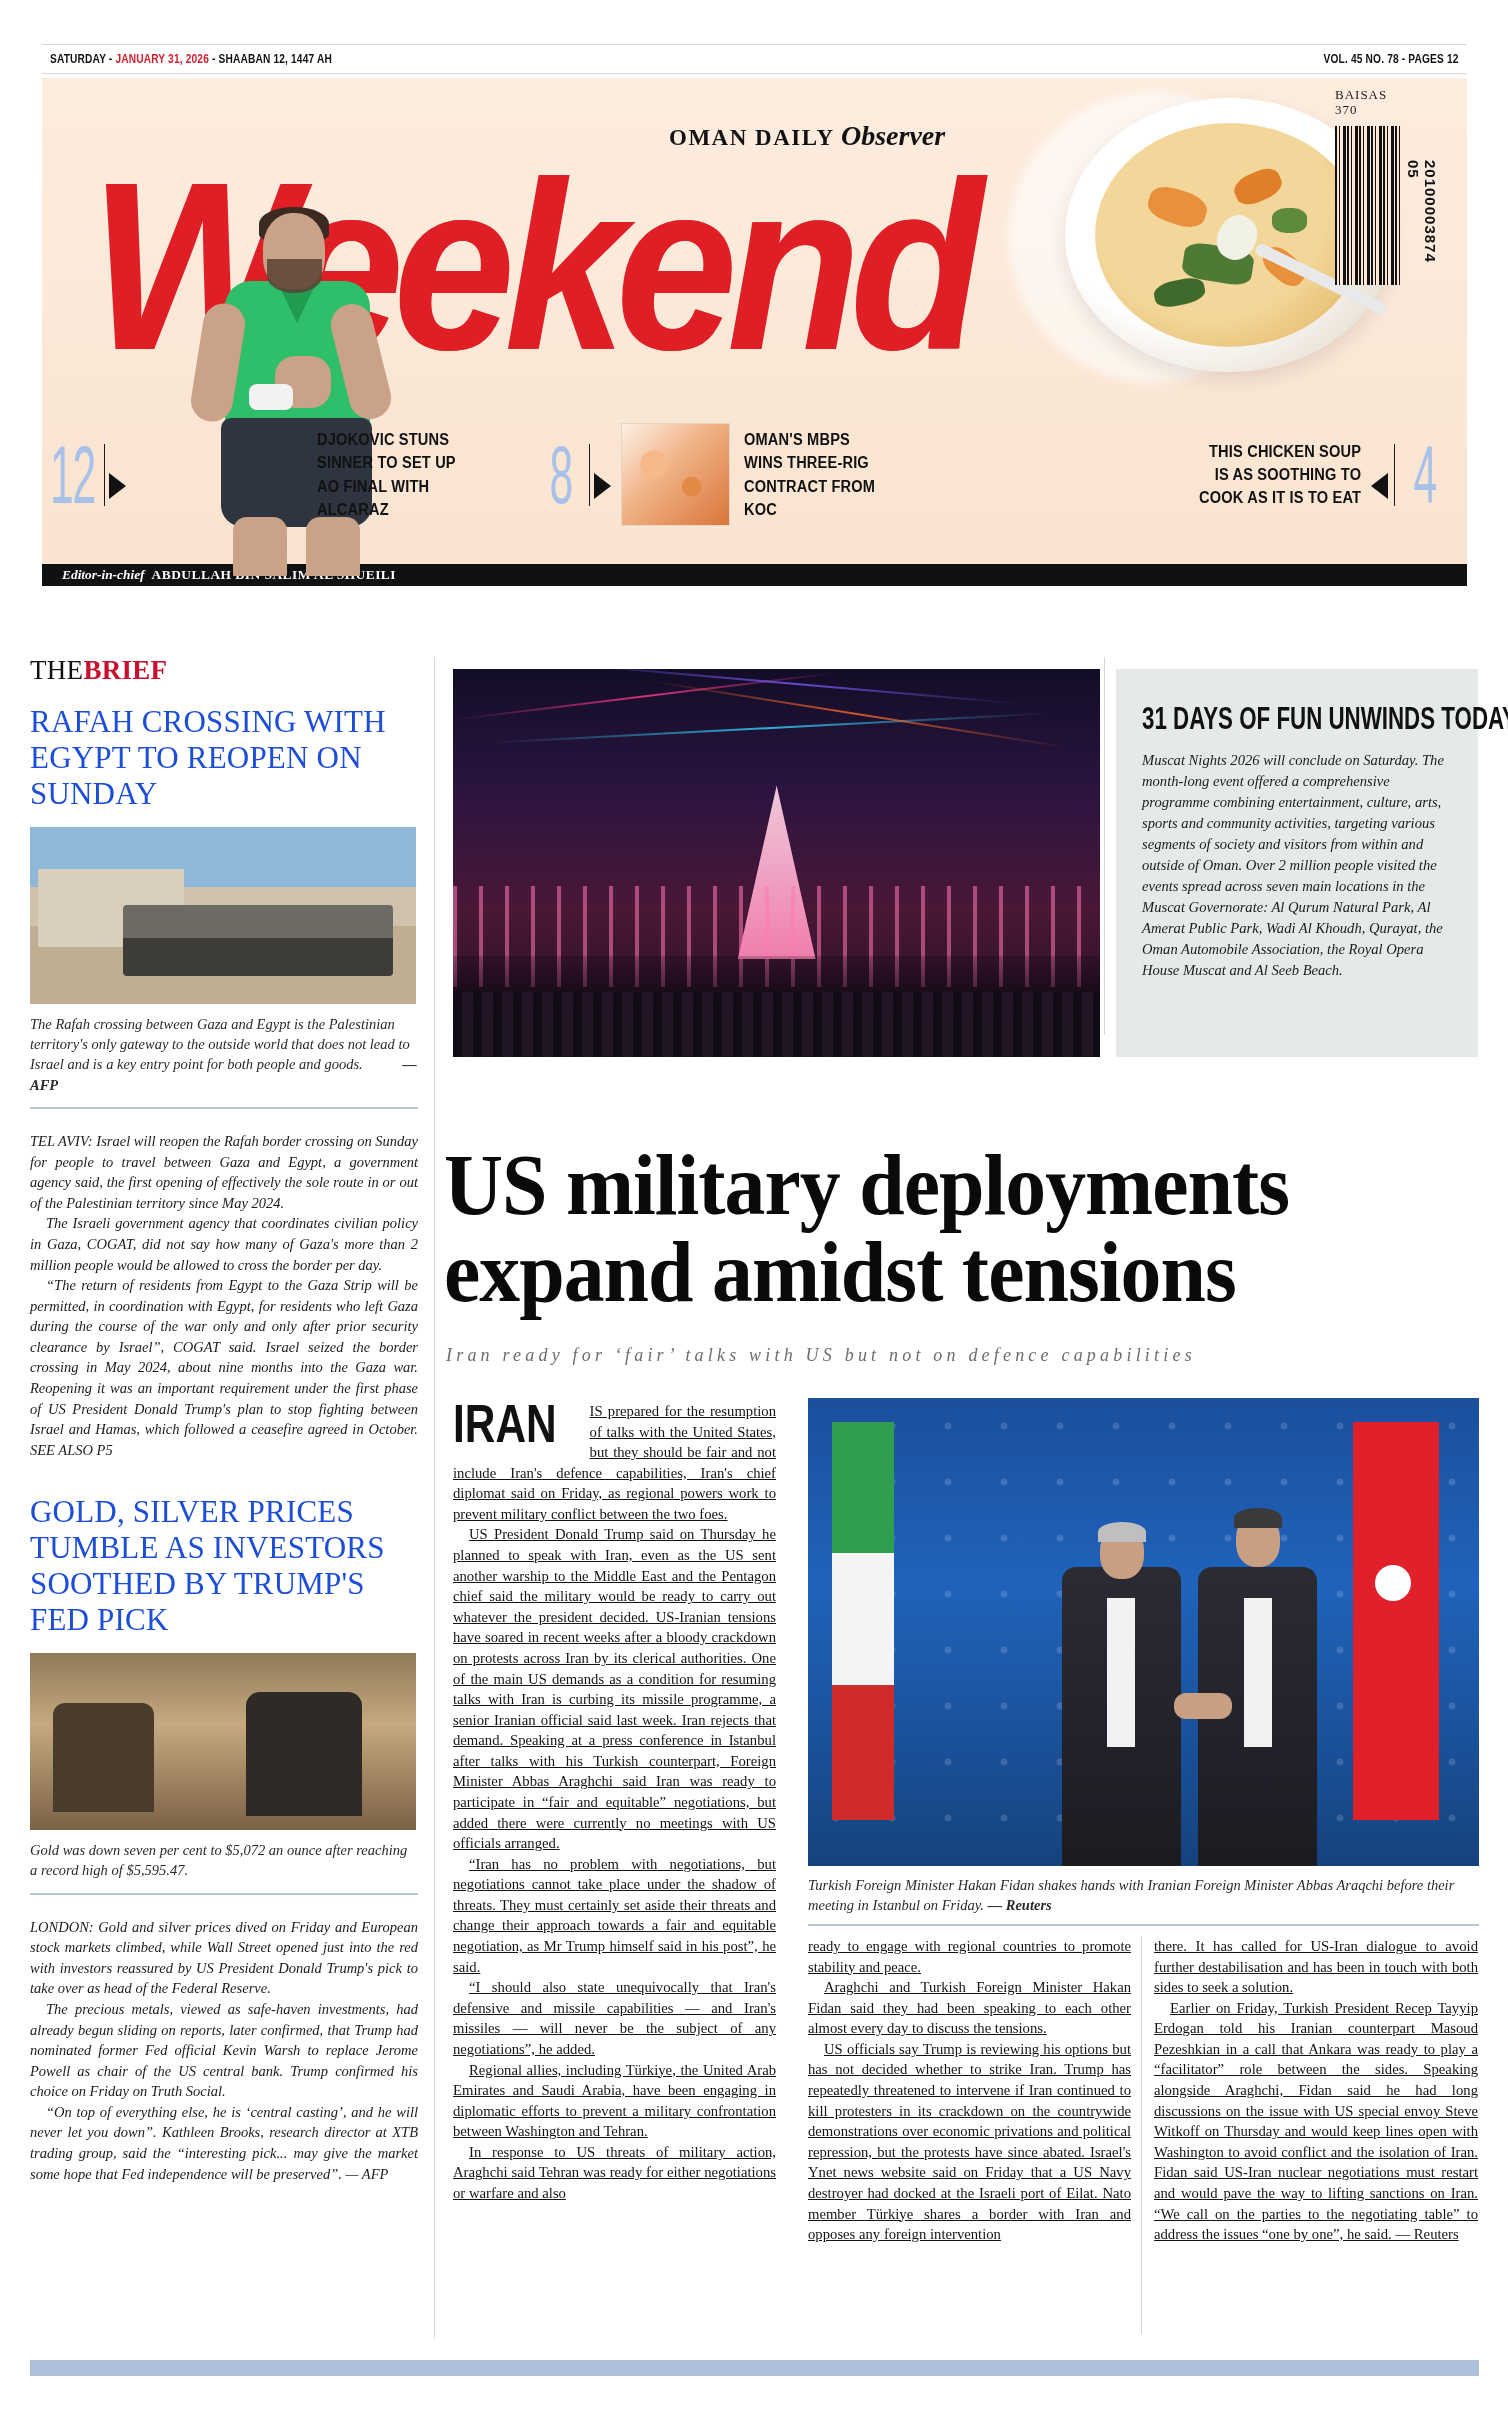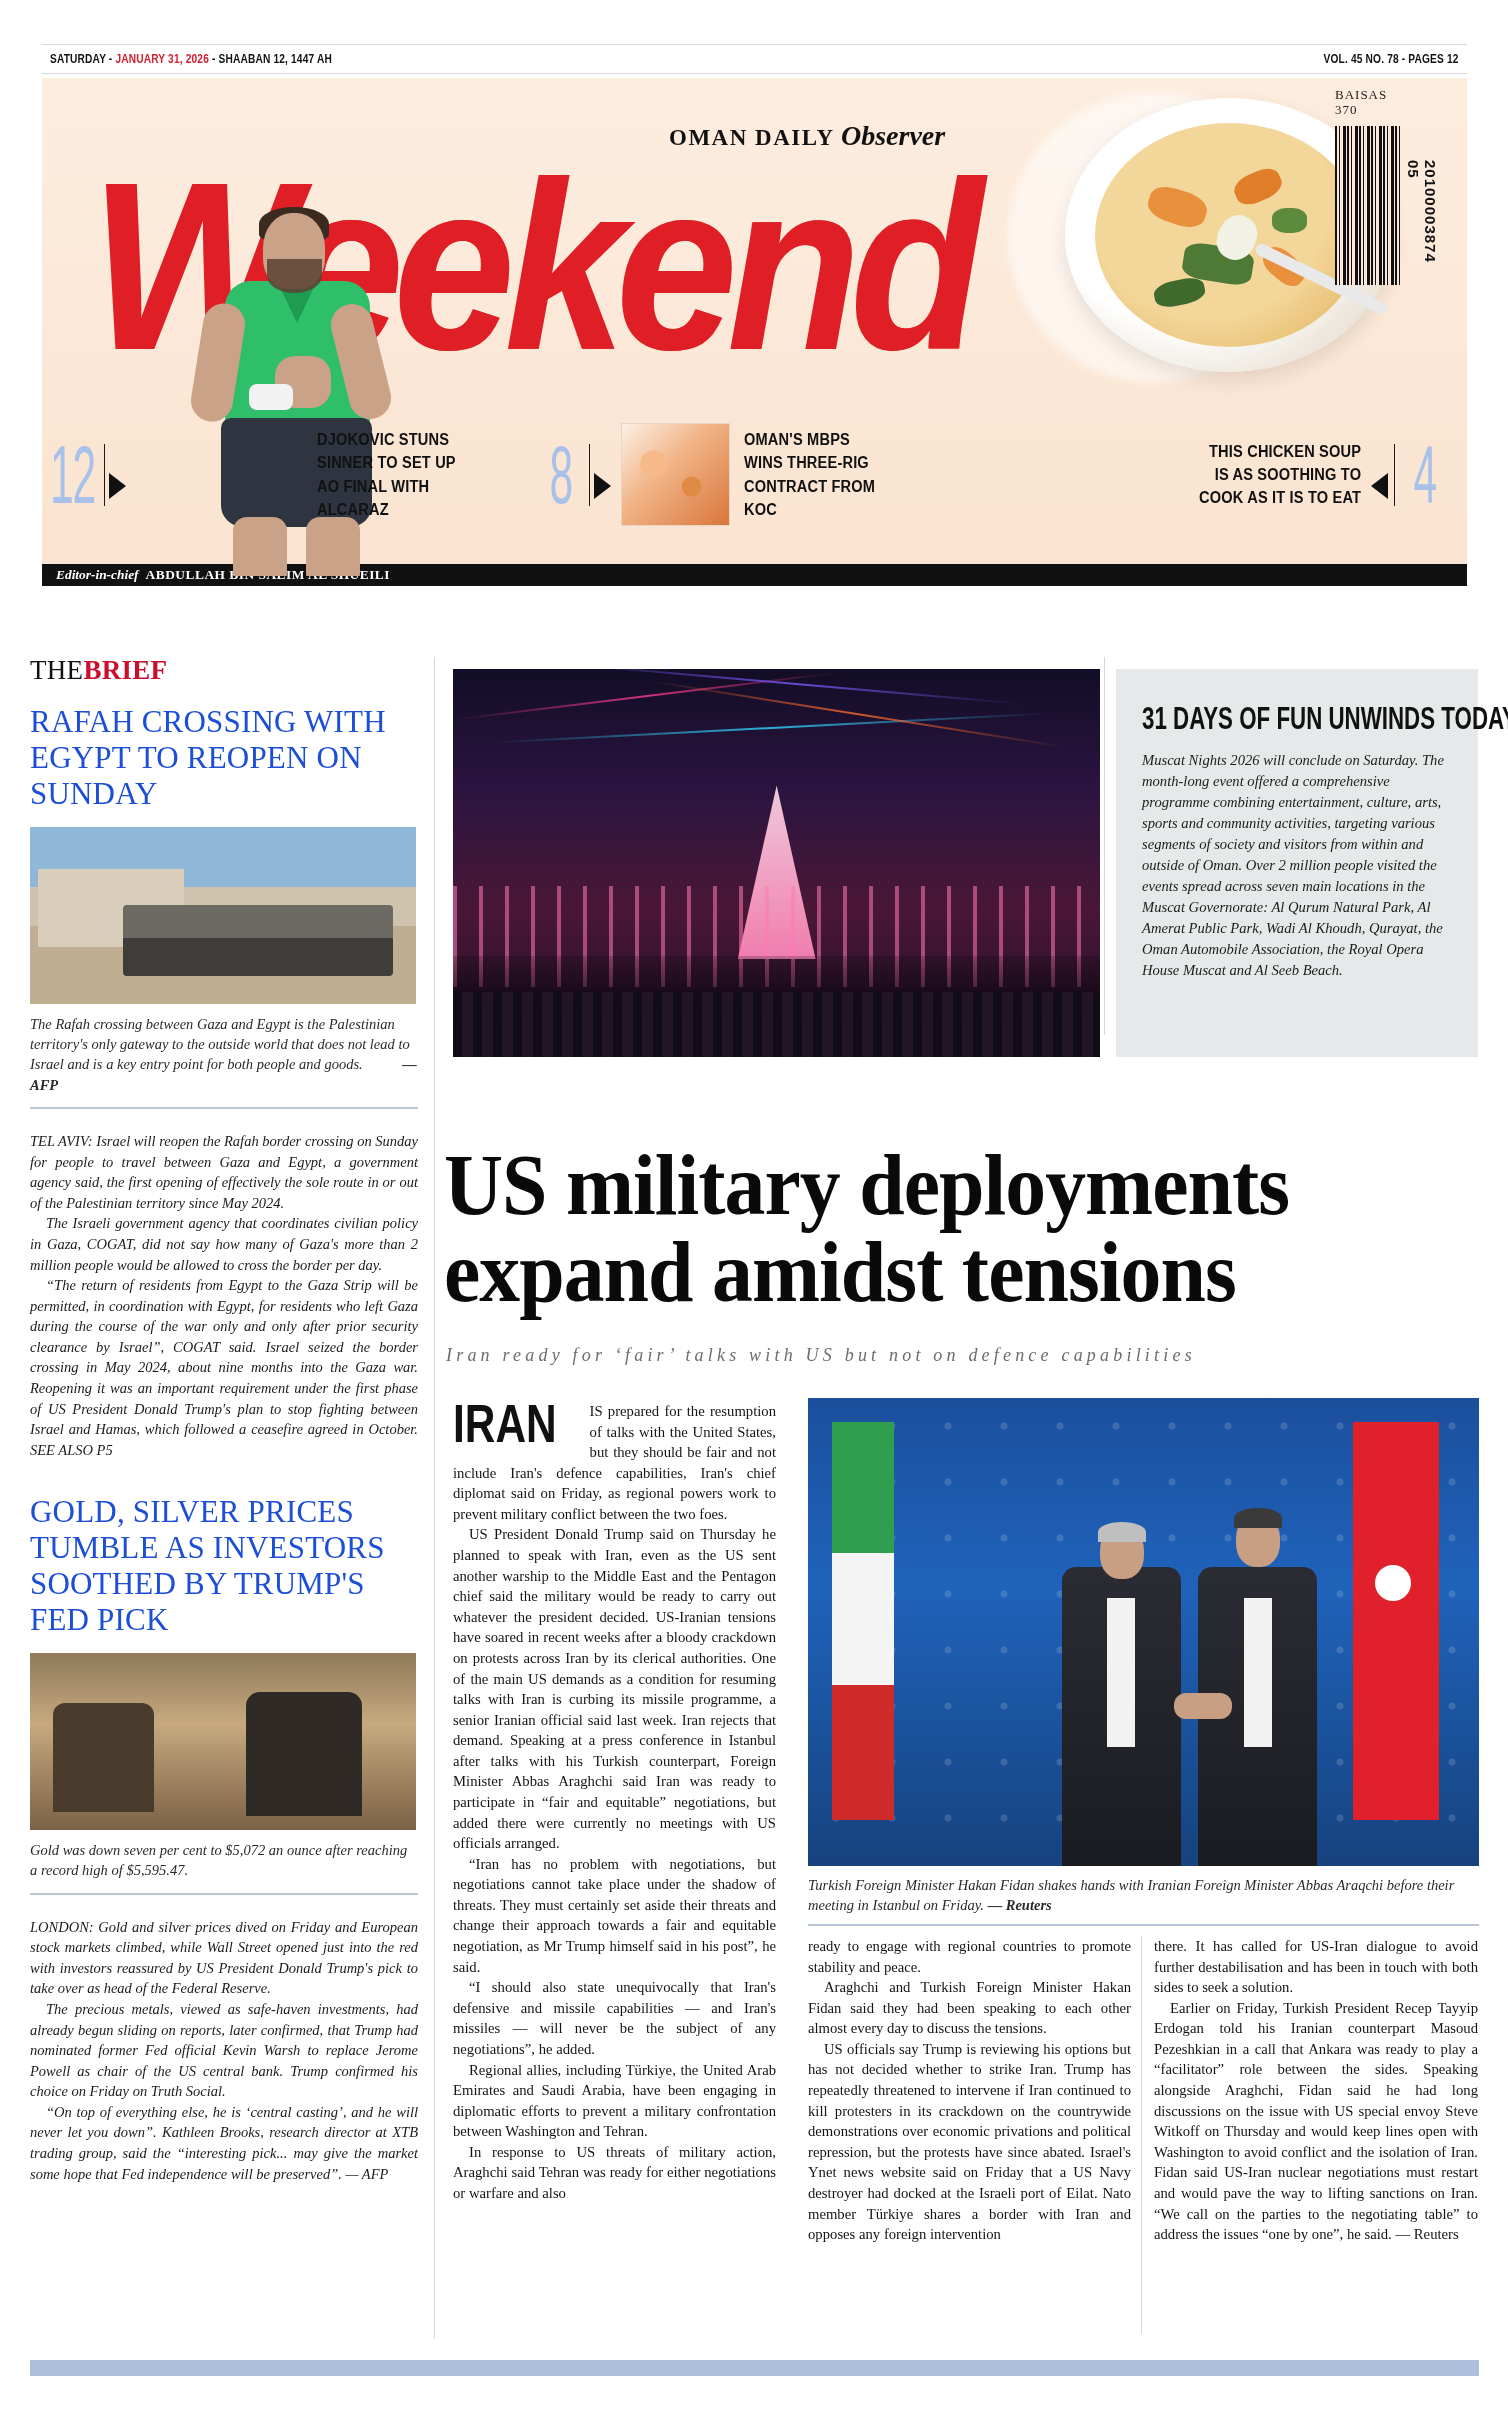--- a/index.html
+++ b/index.html
@@ -122,21 +122,21 @@
     font-weight:700; font-size:17.4px; line-height:1.33; color:#111;
     letter-spacing:0.2px; transform:scaleX(.84); transform-origin:left center; white-space:nowrap;}
   .tztext.r { transform:scaleX(.84); transform-origin:right center; text-align:right; }
   .thumb-oil { width:111px; height:103px; border:1px solid #e8d6c4;
     background:
       radial-gradient(circle at 30% 40%, #f7b98a 0 14%, transparent 15%),
       radial-gradient(circle at 65% 62%, #e08a45 0 10%, transparent 11%),
       linear-gradient(135deg,#fdf0e4 0%, #f0b183 45%, #d9763a 100%); }
 
   
-  .edbar { position:absolute; left:42px; top:564px; width:1425px; height:22px; background:#111; display:flex; align-items:center; padding-left:14px; }
+  .edbar { position:absolute; left:42px; top:564px; width:1425px; height:22px; background:#111; display:flex; align-items:center; padding-left:20px; }
   .edbar .ei { color:#fff; font-family:"Liberation Serif",serif; font-style:italic; font-size:13.4px; font-weight:700; }
   .edbar .en { color:#fff; font-family:"Liberation Serif",serif; font-size:13.4px; font-weight:700; letter-spacing:0.5px; margin-left:7px;}
 
   
   .leftcol { position:absolute; left:30px; top:657px; width:388px; }
   .vline { position:absolute; top:657px; width:1px; background:#d7d7d7; }
 
   .brief-kicker { font-family:"Liberation Serif",serif; font-size:27px; letter-spacing:0.3px; line-height:1; }
   .brief-kicker .the { color:#111; }
   .brief-kicker .brief { color:#c8102e; font-weight:700; }
@@ -204,21 +204,21 @@
     font-weight:700; font-size:86px; line-height:1.01; color:#0a0a0a;
     letter-spacing:-1px; }
   .mainhead .hl { display:block; transform:scaleX(.95); transform-origin:left center; white-space:nowrap;}
   .subhead { position:absolute; left:446px; top:1345px; width:1035px;
     font-family:"Liberation Serif",serif; font-style:italic; font-size:18px;
     letter-spacing:4.2px; color:#6d6d6d; white-space:nowrap; }
 
   
   .artcol { position:absolute; font-family:"Liberation Serif",serif; font-size:14.7px;
     line-height:1.4; color:#131313; text-align:justify; }
-  .artcol p { text-indent:16px; }
+  .artcol p { text-indent:16px;text-decoration:underline; }
   .artcol p.first { text-indent:0; }
   .dropcap { float:left; font-family:"Liberation Sans Narrow","Liberation Sans",sans-serif;
     font-weight:700; font-size:53px; line-height:.72; color:#111; margin:4px 7px 0 0;
     transform:scaleX(.8); transform-origin:left top; }
 
   .col1 { left:453px; top:1401px; width:323px; }
   .col2 { left:808px; top:1936px; width:323px; }
   .col3 { left:1154px; top:1936px; width:324px; }
 
   .mphoto { position:absolute; left:808px; top:1398px; width:671px; height:468px;

